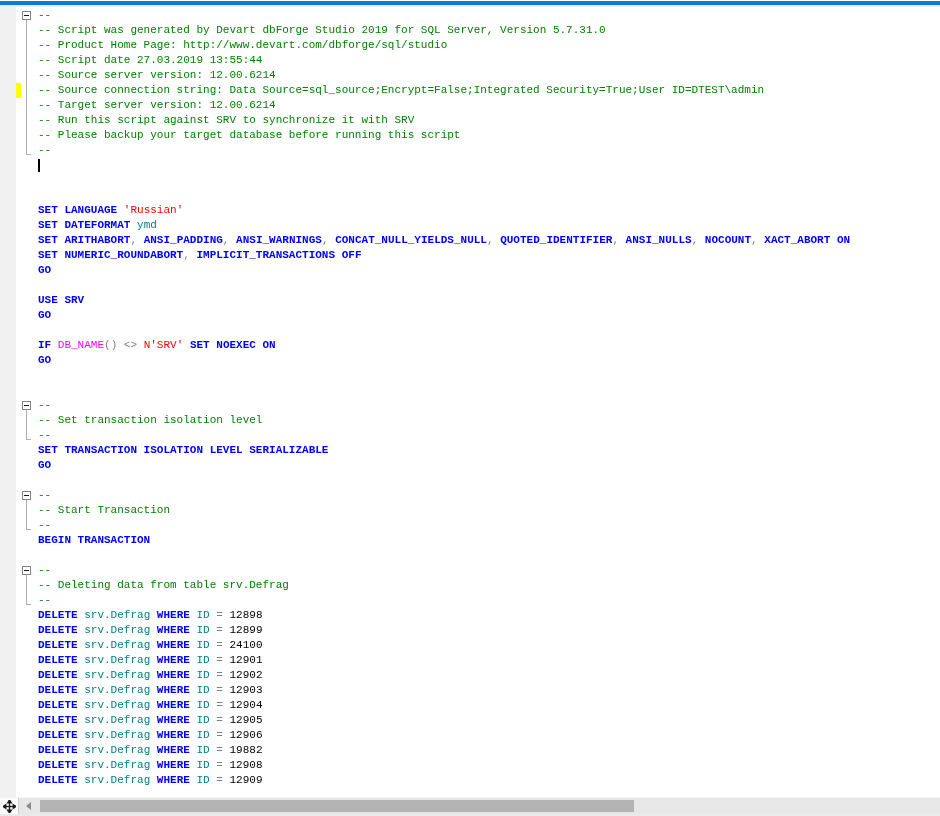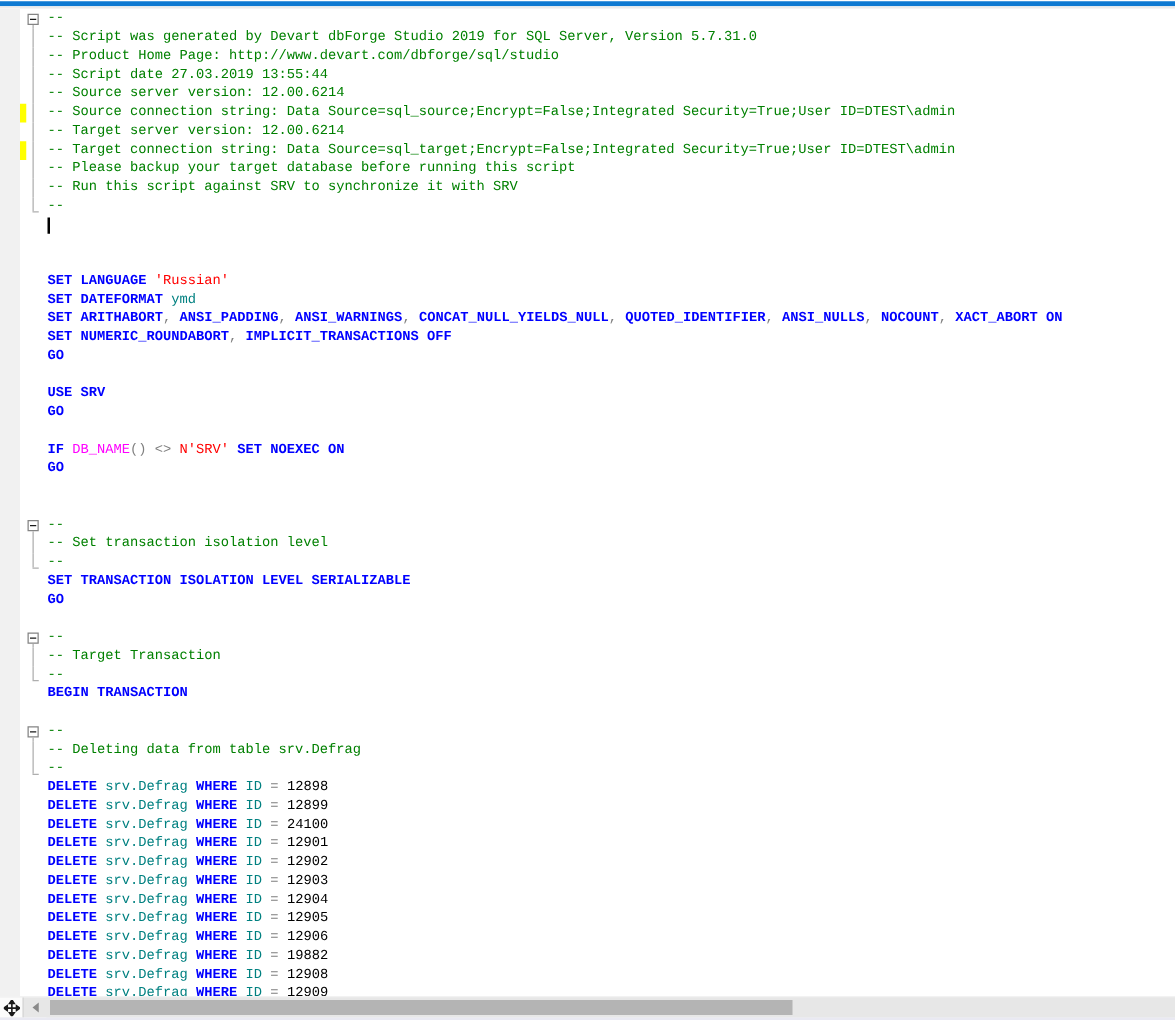--- a/index.html
+++ b/index.html
@@ -64,23 +64,22 @@
   <div class="editor">
     <div class="indicator-margin"></div>
     <div class="lines" id="lines">
         <div class="line"><span class="fold-vline from-box"></span><span class="fold-box"></span><span class="code"><span class="tk-cm">--</span></span></div>
         <div class="line"><span class="fold-vline"></span><span class="code"><span class="tk-cm">-- Script was generated by Devart dbForge Studio 2019 for SQL Server, Version 5.7.31.0</span></span></div>
         <div class="line"><span class="fold-vline"></span><span class="code"><span class="tk-cm">-- Product Home Page: http://www.devart.com/dbforge/sql/studio</span></span></div>
         <div class="line"><span class="fold-vline"></span><span class="code"><span class="tk-cm">-- Script date 27.03.2019 13:55:44</span></span></div>
         <div class="line"><span class="fold-vline"></span><span class="code"><span class="tk-cm">-- Source server version: 12.00.6214</span></span></div>
         <div class="line"><span class="chbar"></span><span class="fold-vline"></span><span class="code"><span class="tk-cm">-- Source connection string: Data Source=sql_source;Encrypt=False;Integrated Security=True;User ID=DTEST\admin</span></span></div>
         <div class="line"><span class="fold-vline"></span><span class="code"><span class="tk-cm">-- Target server version: 12.00.6214</span></span></div>
-        <div class="line"><span class="chbar"></span><span class="fold-vline"></span><span class="code"><span class="tk-cm">-- Target connection string: Data Source=sql_target;Encrypt=False;Integrated Security=True;User ID=DTEST\admin</span></span></div>
+        <div class="line"><span class="fold-vline"></span><span class="code"><span class="tk-cm">-- Run this script against SRV to synchronize it with SRV</span></span></div>
         <div class="line"><span class="fold-vline"></span><span class="code"><span class="tk-cm">-- Please backup your target database before running this script</span></span></div>
-        <div class="line"><span class="fold-vline"></span><span class="code"><span class="tk-cm">-- Run this script against SRV to synchronize it with SRV</span></span></div>
         <div class="line"><span class="fold-vline to-tick"></span><span class="fold-tick"></span><span class="code"><span class="tk-cm">--</span></span></div>
         <div class="line"><span class="code"></span><span class="caret"></span></div>
         <div class="line"><span class="code"></span></div>
         <div class="line"><span class="code"></span></div>
         <div class="line"><span class="code"><span class="tk-kw">SET LANGUAGE</span><span class="tk-pl"> </span><span class="tk-str">'Russian'</span></span></div>
         <div class="line"><span class="code"><span class="tk-kw">SET DATEFORMAT</span><span class="tk-pl"> </span><span class="tk-obj">ymd</span></span></div>
         <div class="line"><span class="code"><span class="tk-kw">SET ARITHABORT</span><span class="tk-op">,</span><span class="tk-pl"> </span><span class="tk-kw">ANSI_PADDING</span><span class="tk-op">,</span><span class="tk-pl"> </span><span class="tk-kw">ANSI_WARNINGS</span><span class="tk-op">,</span><span class="tk-pl"> </span><span class="tk-kw">CONCAT_NULL_YIELDS_NULL</span><span class="tk-op">,</span><span class="tk-pl"> </span><span class="tk-kw">QUOTED_IDENTIFIER</span><span class="tk-op">,</span><span class="tk-pl"> </span><span class="tk-kw">ANSI_NULLS</span><span class="tk-op">,</span><span class="tk-pl"> </span><span class="tk-kw">NOCOUNT</span><span class="tk-op">,</span><span class="tk-pl"> </span><span class="tk-kw">XACT_ABORT ON</span></span></div>
         <div class="line"><span class="code"><span class="tk-kw">SET NUMERIC_ROUNDABORT</span><span class="tk-op">,</span><span class="tk-pl"> </span><span class="tk-kw">IMPLICIT_TRANSACTIONS OFF</span></span></div>
         <div class="line"><span class="code"><span class="tk-kw">GO</span></span></div>
         <div class="line"><span class="code"></span></div>
@@ -91,21 +90,21 @@
         <div class="line"><span class="code"><span class="tk-kw">GO</span></span></div>
         <div class="line"><span class="code"></span></div>
         <div class="line"><span class="code"></span></div>
         <div class="line"><span class="fold-vline from-box"></span><span class="fold-box"></span><span class="code"><span class="tk-cm">--</span></span></div>
         <div class="line"><span class="fold-vline"></span><span class="code"><span class="tk-cm">-- Set transaction isolation level</span></span></div>
         <div class="line"><span class="fold-vline to-tick"></span><span class="fold-tick"></span><span class="code"><span class="tk-cm">--</span></span></div>
         <div class="line"><span class="code"><span class="tk-kw">SET TRANSACTION ISOLATION LEVEL SERIALIZABLE</span></span></div>
         <div class="line"><span class="code"><span class="tk-kw">GO</span></span></div>
         <div class="line"><span class="code"></span></div>
         <div class="line"><span class="fold-vline from-box"></span><span class="fold-box"></span><span class="code"><span class="tk-cm">--</span></span></div>
-        <div class="line"><span class="fold-vline"></span><span class="code"><span class="tk-cm">-- Target Transaction</span></span></div>
+        <div class="line"><span class="fold-vline"></span><span class="code"><span class="tk-cm">-- Start Transaction</span></span></div>
         <div class="line"><span class="fold-vline to-tick"></span><span class="fold-tick"></span><span class="code"><span class="tk-cm">--</span></span></div>
         <div class="line"><span class="code"><span class="tk-kw">BEGIN TRANSACTION</span></span></div>
         <div class="line"><span class="code"></span></div>
         <div class="line"><span class="fold-vline from-box"></span><span class="fold-box"></span><span class="code"><span class="tk-cm">--</span></span></div>
         <div class="line"><span class="fold-vline"></span><span class="code"><span class="tk-cm">-- Deleting data from table srv.Defrag</span></span></div>
         <div class="line"><span class="fold-vline to-tick"></span><span class="fold-tick"></span><span class="code"><span class="tk-cm">--</span></span></div>
         <div class="line"><span class="code"><span class="tk-kw">DELETE</span><span class="tk-pl"> </span><span class="tk-obj">srv.Defrag</span><span class="tk-pl"> </span><span class="tk-kw">WHERE</span><span class="tk-pl"> </span><span class="tk-obj">ID</span><span class="tk-pl"> </span><span class="tk-op">=</span><span class="tk-pl"> </span><span class="tk-num">12898</span></span></div>
         <div class="line"><span class="code"><span class="tk-kw">DELETE</span><span class="tk-pl"> </span><span class="tk-obj">srv.Defrag</span><span class="tk-pl"> </span><span class="tk-kw">WHERE</span><span class="tk-pl"> </span><span class="tk-obj">ID</span><span class="tk-pl"> </span><span class="tk-op">=</span><span class="tk-pl"> </span><span class="tk-num">12899</span></span></div>
         <div class="line"><span class="code"><span class="tk-kw">DELETE</span><span class="tk-pl"> </span><span class="tk-obj">srv.Defrag</span><span class="tk-pl"> </span><span class="tk-kw">WHERE</span><span class="tk-pl"> </span><span class="tk-obj">ID</span><span class="tk-pl"> </span><span class="tk-op">=</span><span class="tk-pl"> </span><span class="tk-num">24100</span></span></div>
         <div class="line"><span class="code"><span class="tk-kw">DELETE</span><span class="tk-pl"> </span><span class="tk-obj">srv.Defrag</span><span class="tk-pl"> </span><span class="tk-kw">WHERE</span><span class="tk-pl"> </span><span class="tk-obj">ID</span><span class="tk-pl"> </span><span class="tk-op">=</span><span class="tk-pl"> </span><span class="tk-num">12901</span></span></div>

